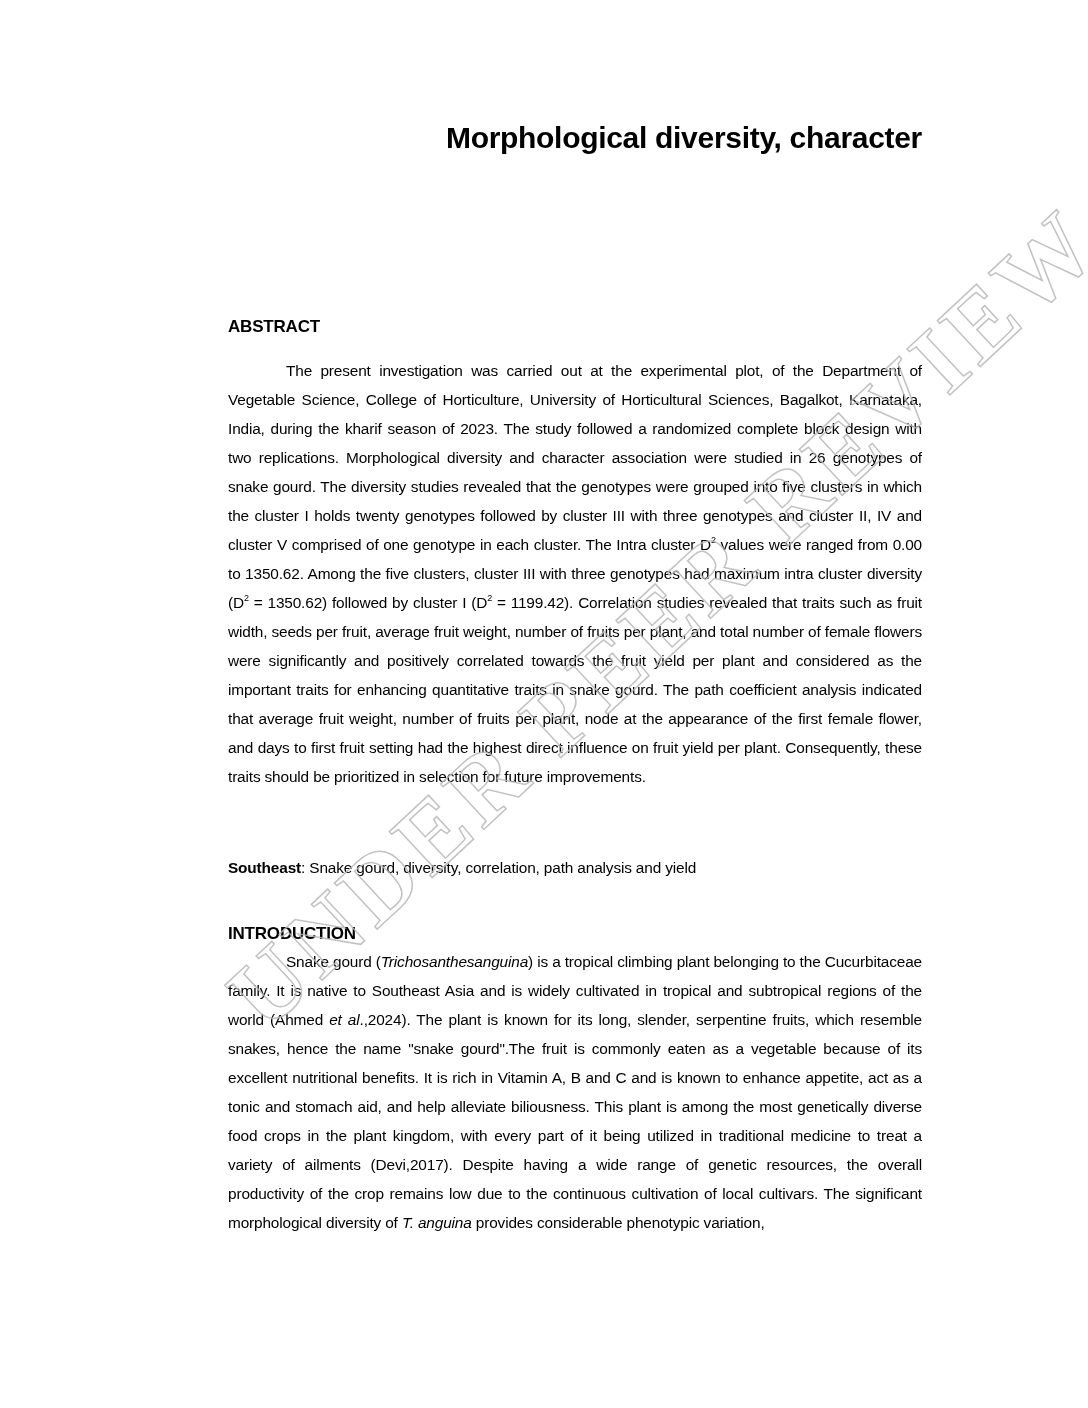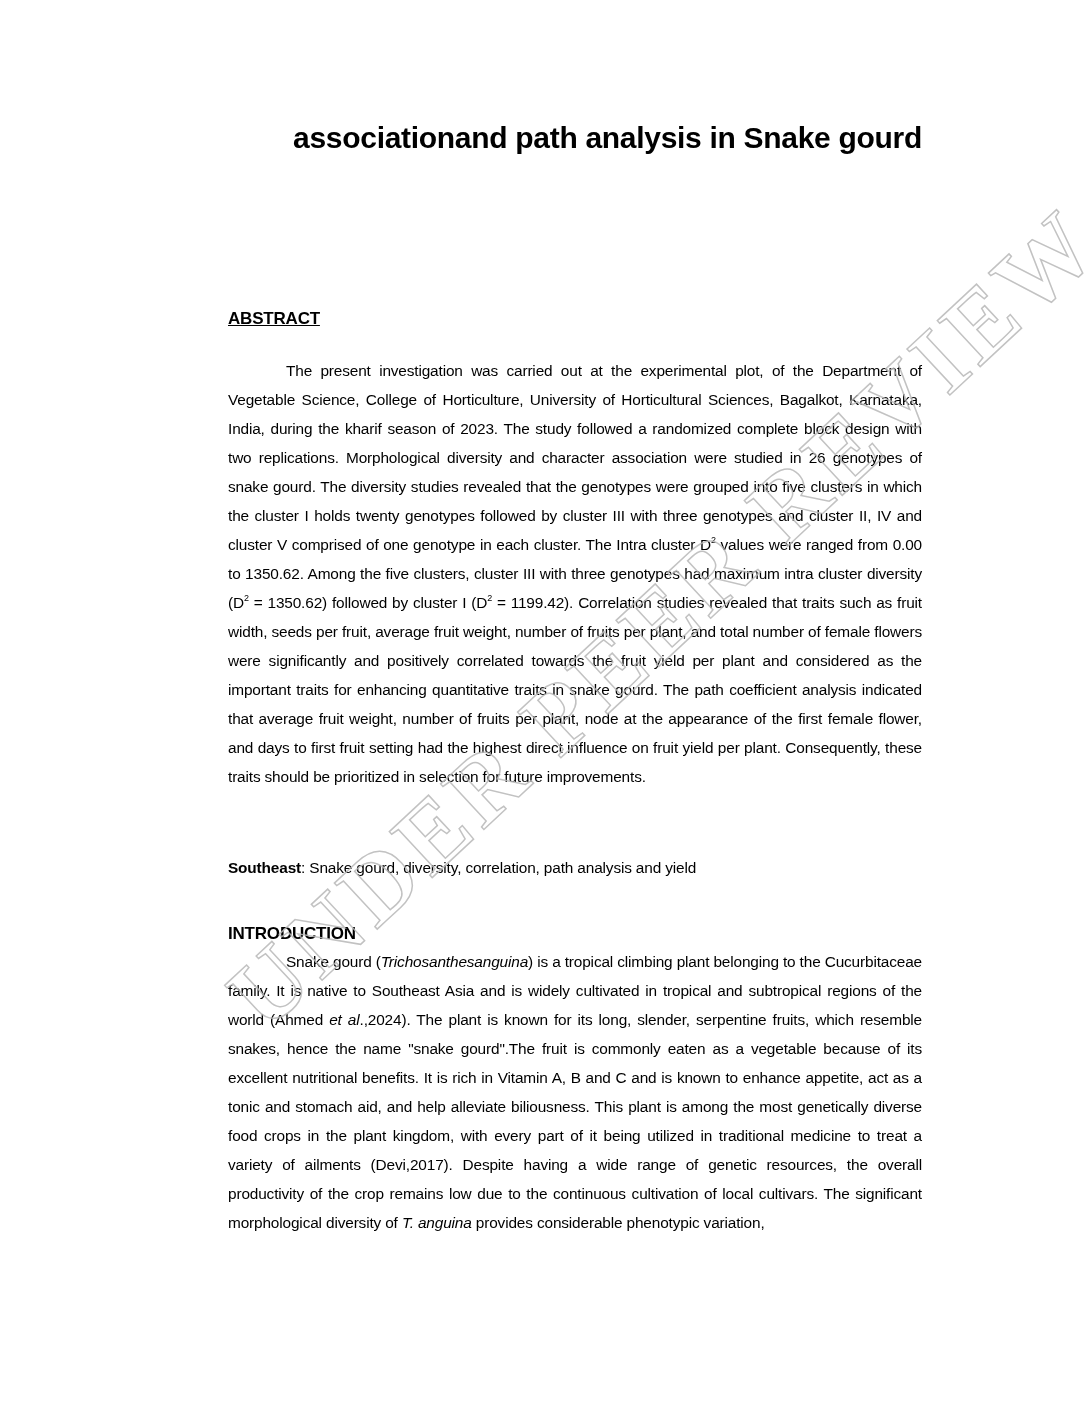--- a/index.html
+++ b/index.html
@@ -42,21 +42,21 @@
       top: 0;
       width: 694px;
     }
     .heading {
       position: absolute;
       left: 0;
       font-weight: bold;
       font-size: 17px;
       letter-spacing: -0.2px;
     }
-    .h-abstract { top: 309px; text-decoration: underline; }
+    .h-abstract { top: 317px; }
     .h-intro { top: 924px; }
     .para {
       position: absolute;
       left: 0;
       width: 694px;
       font-size: 15.4px;
       line-height: 29px;
       text-align: justify;
       letter-spacing: -0.15px;
     }
@@ -84,21 +84,21 @@
       pointer-events: none;
       opacity: 0.85;
     }
   </style>
 </head>
 <body>
 
 <div class="page">
 
   <div class="title-block">
-    <span class="title-line">associationand path analysis in Snake gourd</span>
+    <span class="title-line">Morphological diversity, character</span>
   </div>
 
   <div class="content">
 
     <div class="heading h-abstract">ABSTRACT</div>
 
     <p class="para p-abstract" style="margin:0"><span class="indent"></span><span>The present investigation was carried out at the experimental plot, of the Department of Vegetable Science, College of Horticulture, University of Horticultural Sciences, Bagalkot, Karnataka, India, during the kharif season of 2023. The study followed a randomized complete block design with two replications. Morphological diversity and character association were studied in 26 genotypes of snake gourd. The diversity studies revealed that the genotypes were grouped into five clusters in which the cluster I holds twenty genotypes followed by cluster III with three genotypes and cluster II, IV and cluster V comprised of one genotype in each cluster. The Intra cluster D</span><sup>2</sup><span> values were ranged from 0.00 to 1350.62. Among the five clusters, cluster III with three genotypes had maximum intra cluster diversity (D</span><sup>2</sup><span> = 1350.62) followed by cluster I (D</span><sup>2</sup><span> = 1199.42). Correlation studies revealed that traits such as fruit width, seeds per fruit, average fruit weight, number of fruits per plant, and total number of female flowers were significantly and positively correlated towards the fruit yield per plant and considered as the important traits for enhancing quantitative traits in snake gourd. The path coefficient analysis indicated that average fruit weight, number of fruits per plant, node at the appearance of the first female flower, and days to first fruit setting had the highest direct influence on fruit yield per plant. Consequently, these traits should be prioritized in selection for future improvements.</span></p>
 
     <p class="para p-keywords" style="margin:0"><b>Southeast</b><span>: Snake gourd, diversity, correlation, path analysis and yield</span></p>
 

